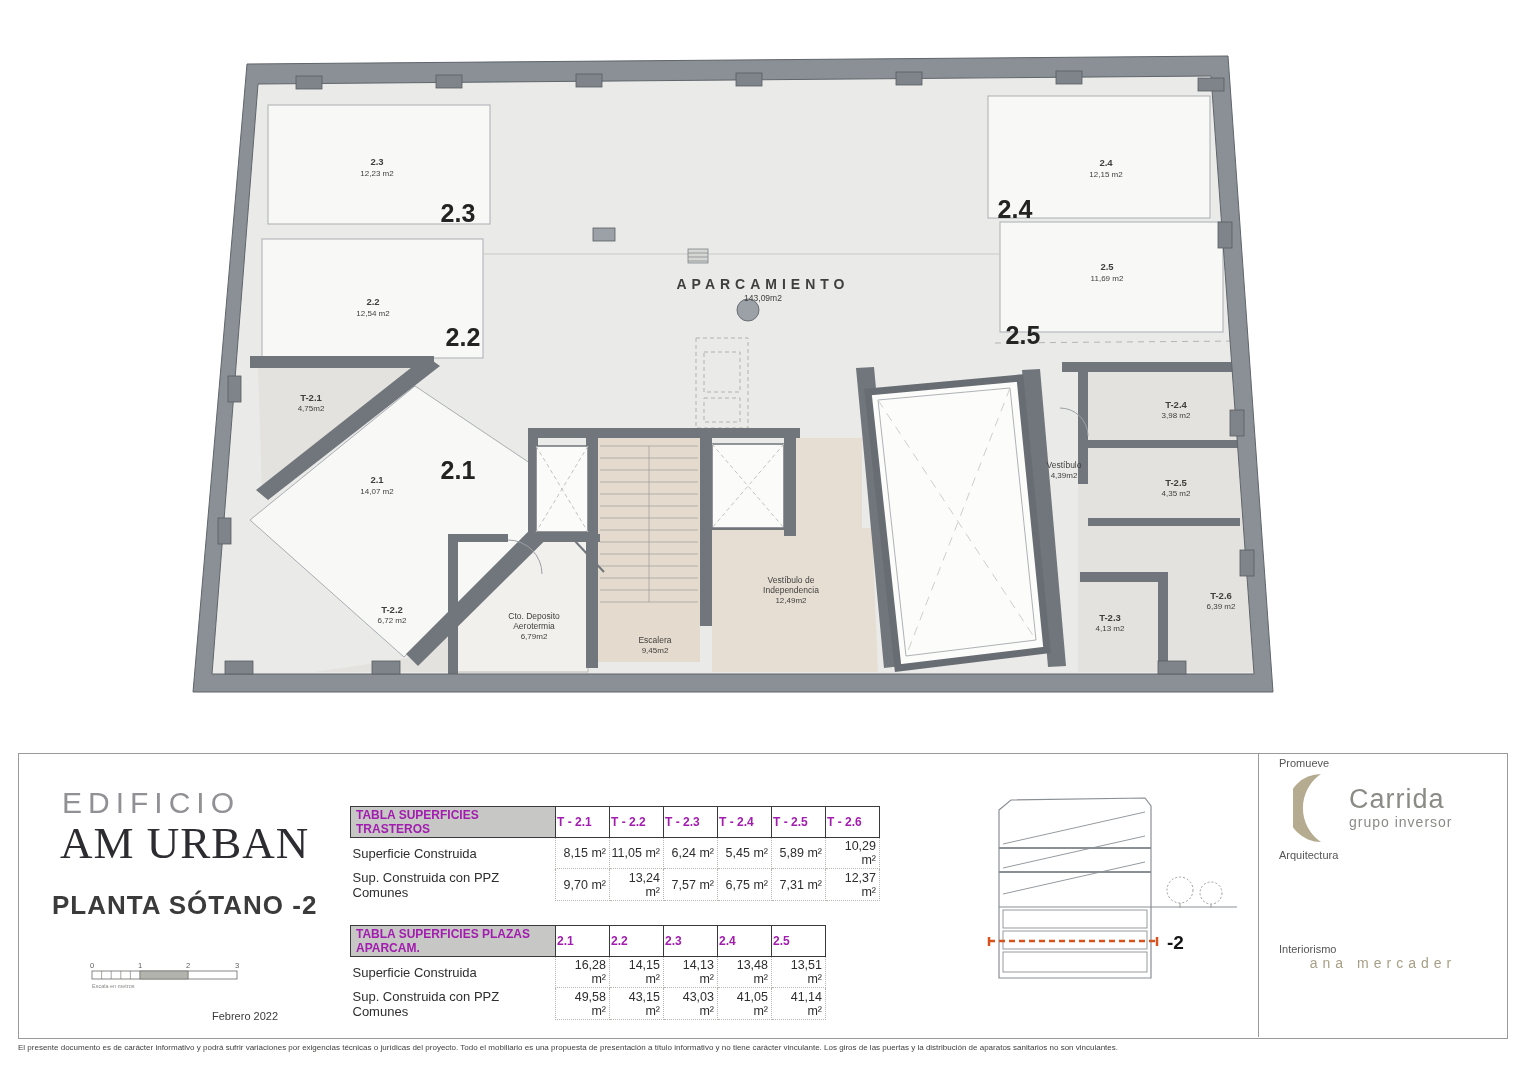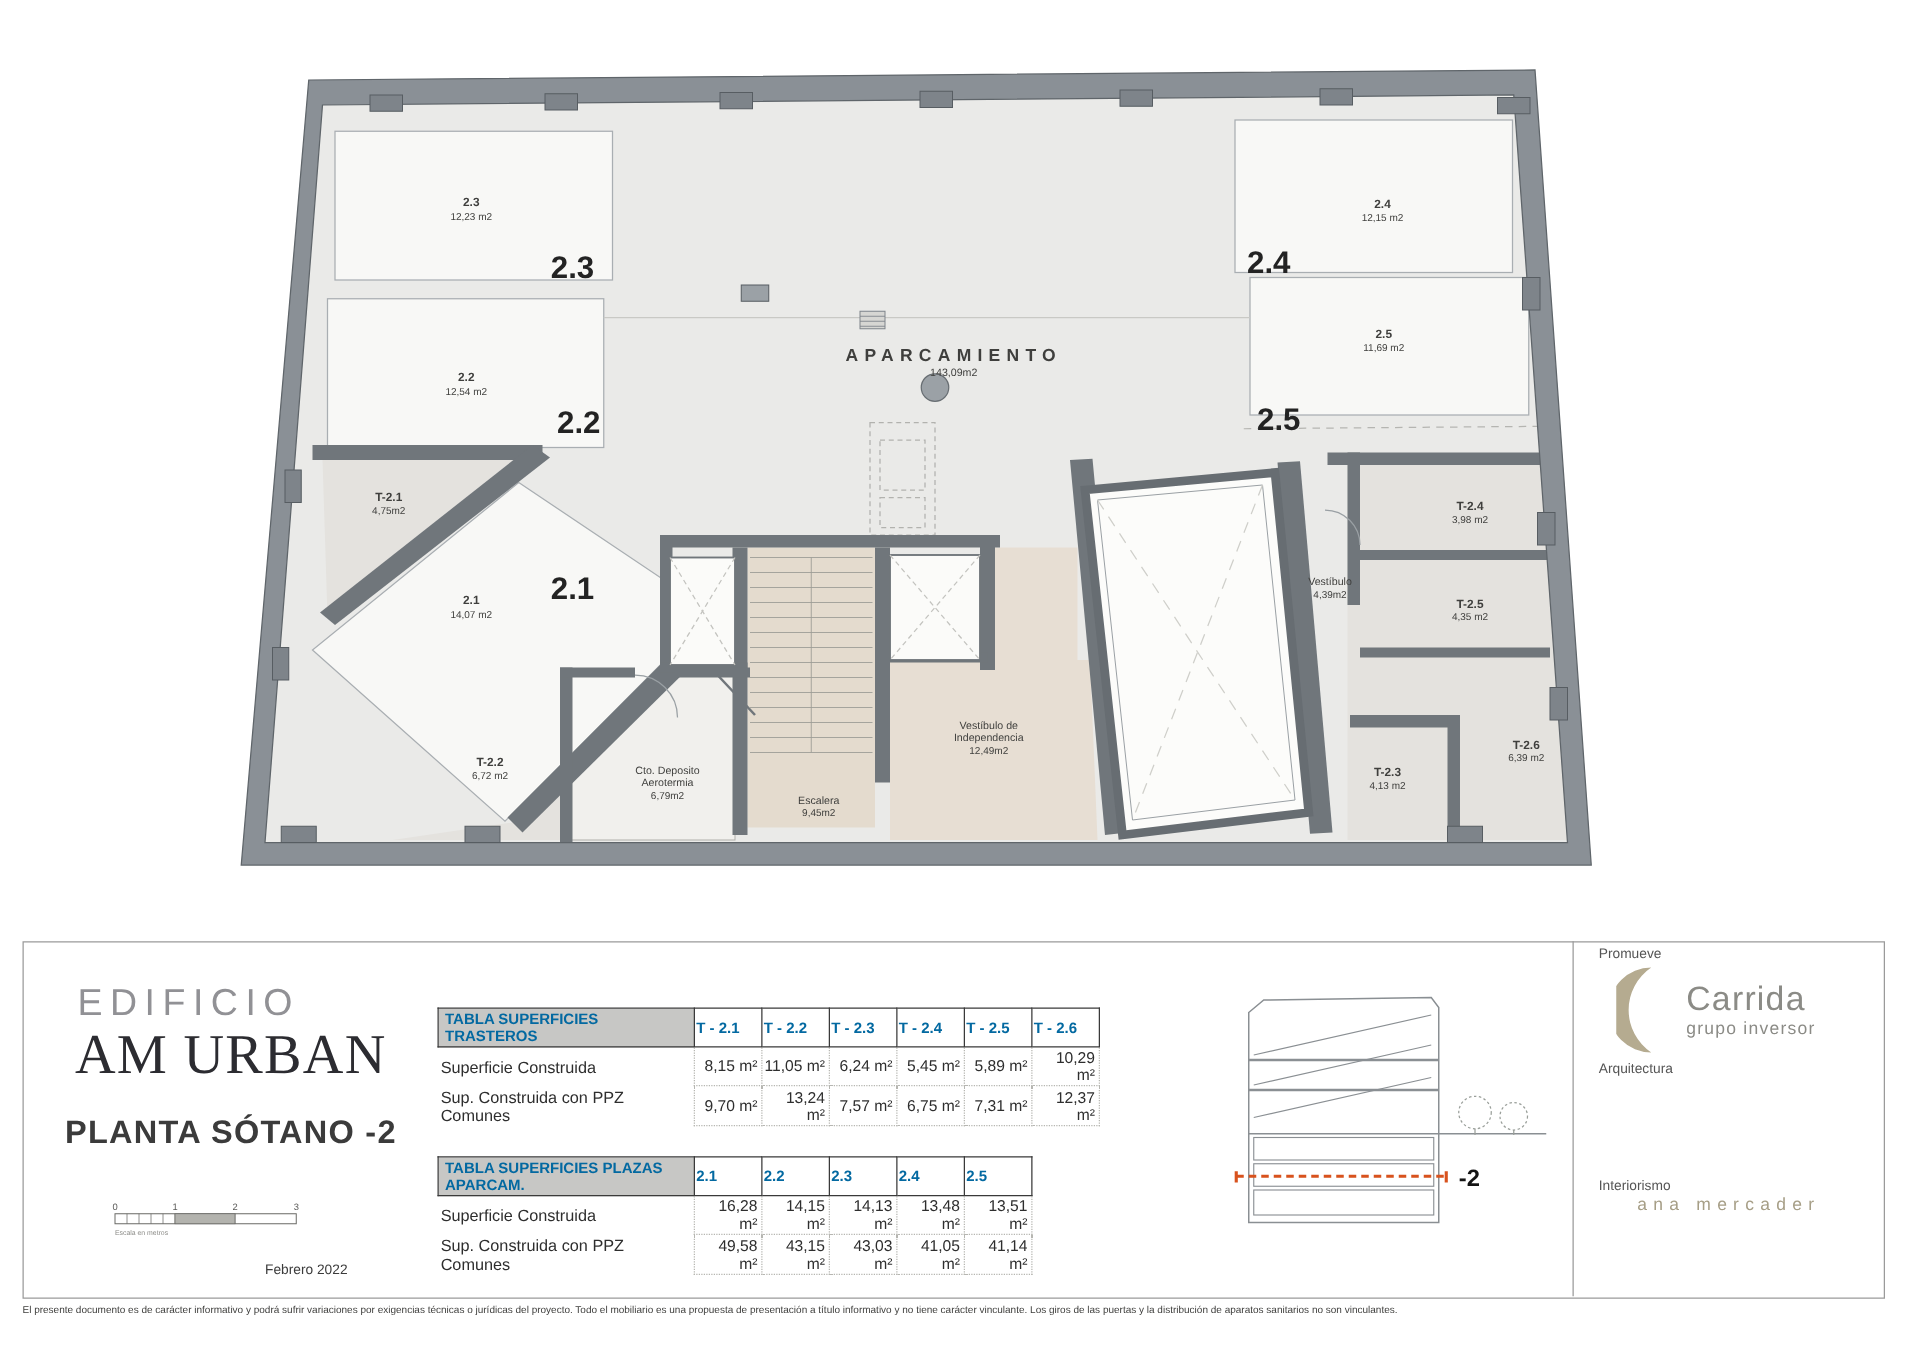--- a/index.html
+++ b/index.html
@@ -28,21 +28,21 @@
   .t-edificio{position:absolute;left:62px;top:786px;font-size:30px;letter-spacing:6px;color:#919195;font-weight:300;}
   .t-amurban{position:absolute;left:60px;top:817px;font-size:45px;color:#2c2c31;
              font-family:"Liberation Serif",serif;letter-spacing:1px;}
   .t-planta{position:absolute;left:52px;top:890px;font-size:26px;font-weight:700;letter-spacing:1px;color:#3b3b3b;}
   .t-date{position:absolute;left:212px;top:1010px;font-size:11px;color:#3b3b3b;}
   .scalebar{position:absolute;left:80px;top:950px;}
   .section-svg{position:absolute;left:975px;top:790px;}
 
   
   .sup-table{position:absolute;border-collapse:collapse;table-layout:fixed;}
-  .sup-table th{border:1.5px solid #3a3a3a;height:20px;font-size:12px;font-weight:600;color:#0369a1;}
+  .sup-table th{border:1.5px solid #3a3a3a;height:20px;font-size:12px;font-weight:600;color:#a21caf;}
   .sup-table th.tt{width:198px;background:#c7c7c5;text-align:left;padding-left:5px;font-weight:600;}
   .sup-table th.tc{width:51px;text-align:left;background:#fff;}
   .sup-table td{height:26px;font-size:12.5px;color:#2e2e2e;}
   .sup-table td.tl{font-size:13px;padding-left:2px;}
   .sup-table td.tv{border:1px dotted #b6b6b1;text-align:right;padding-right:3px;}
   .tbl1{left:350px;top:806px;}
   .tbl2{left:350px;top:925px;}
 
   .disclaimer{position:absolute;left:18px;width:1492px;font-size:8px;color:#41413f;line-height:12px;}
   .dline1{top:1042px;}

